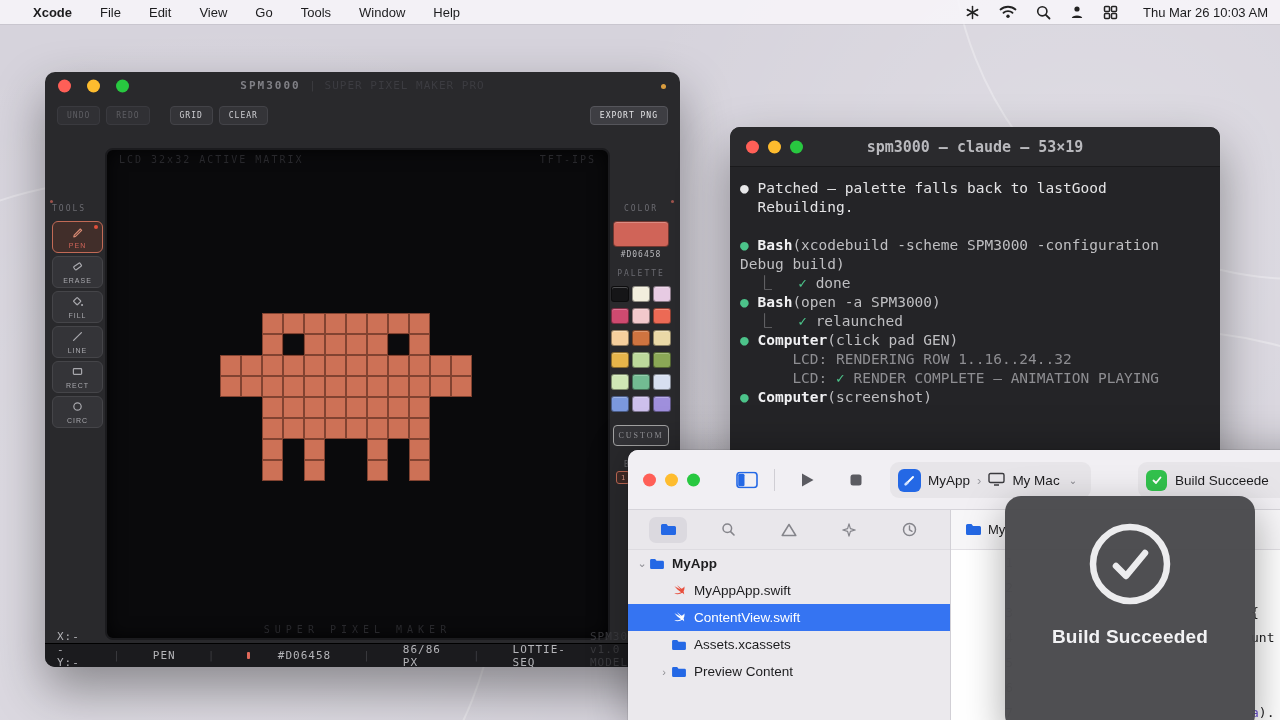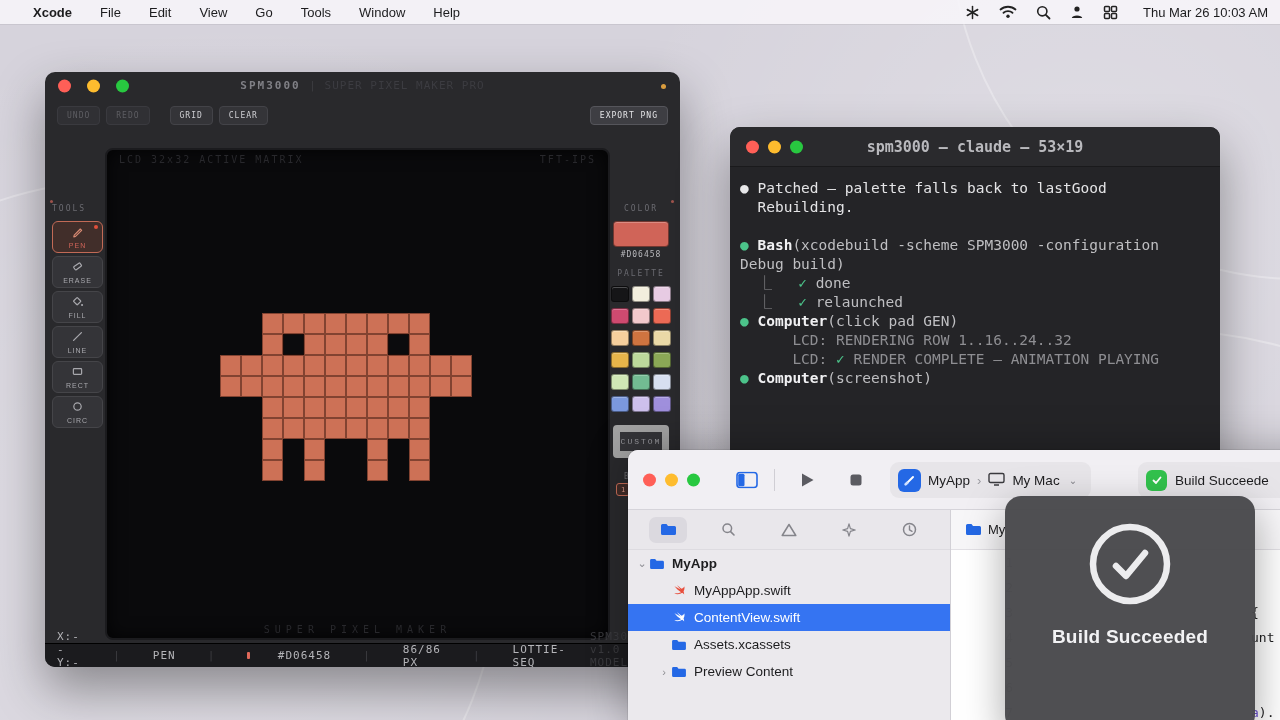--- a/index.html
+++ b/index.html
@@ -62,21 +62,21 @@
   .px.on  { background:#cd7156; border:1px solid rgba(40,10,5,.45); }
   .px.eye { background:#0b0b0d; border:1px solid rgba(40,10,5,.45); }
   #colorpanel { position:absolute; left:565px; top:132px; width:62px; }
   #colorpanel .panel-label { text-align:center; }
   #curswatch { width:56px; height:26px; margin:2px auto 3px; border-radius:4px;
     background:#e0695a; border:1px solid rgba(0,0,0,.45); box-shadow:inset 0 1px 0 rgba(255,255,255,.25); }
   #curhex { text-align:center; font-size:8px; color:#b9b9bd; letter-spacing:1px; margin-bottom:10px; }
   #palette { display:grid; grid-template-columns:repeat(3,18px); grid-template-rows:repeat(6,19px); gap:3px; justify-content:center; }
   .sw { width:18px; height:16px; border-radius:3px; border:1px solid rgba(0,0,0,.4); box-shadow:inset 0 1px 0 rgba(255,255,255,.25); }
   #custombtn { display:block; width:56px; margin:10px auto 0; text-align:center; font-size:8px; letter-spacing:2px;
-    color:#97979c; background:#343438; border:7px solid #a3a3a3; border-radius:4px; padding:5px 0; font-family:Liberation Mono, monospace; }
+    color:#97979c; background:#343438; border:1px solid #a3a3a3; border-radius:4px; padding:5px 0; font-family:Liberation Serif, serif; }
   #brushes { margin-top:14px; text-align:center; }
   #brushrow { display:flex; gap:4px; justify-content:center; margin-top:2px; }
   .bbtn { width:14px; height:13px; font-size:7px; color:#8b8b90; background:#323236; border:1px solid #454549;
     border-radius:3px; display:flex; align-items:center; justify-content:center; font-family:inherit; }
   .bbtn.active { background:#402b27; border-color:#c26a56; color:#e09a88; }
   #pixstatus { position:absolute; left:0; right:0; bottom:0; height:24px; background:#1b1b1e;
     border-top:1px solid #000; display:flex; align-items:center; font-size:11px; letter-spacing:1px; color:#b4b4b8; padding:0 12px;gap:24px; }
   #pixstatus .sep { color:#3c3c40; margin:0 8px; }
   #pixstatus .chip { display:inline-block; width:7px; height:7px; background:#e0695a; margin-right:4px; border-radius:1px; }
   #pixstatus .right { margin-left:auto; color:#39393d; letter-spacing:1px; }
@@ -431,20 +431,21 @@
       <span class="tl g"></span>
       <div id="termtitle">spm3000 — claude — 53×19</div>
     </div>
     <div id="termbody">
         <div class="line"><span class="bw">● </span><span class="tw">Patched — palette falls back to lastGood</span></div>
         <div class="line"><span class="tw">  Rebuilding.</span></div>
         <div class="line">&nbsp;</div>
         <div class="line"><span class="bgn">● </span><span class="tb">Bash</span><span class="tg">(xcodebuild -scheme SPM3000 -configuration</span></div>
         <div class="line"><span class="tg">Debug build)</span></div>
         <div class="line"><span class="td">  ⎿   </span><span class="ck">✓ </span><span class="tg">done</span></div>
+        <div class="line"><span class="bgn">● </span><span class="tb">Bash</span><span class="tg">(open -a SPM3000)</span></div>
         <div class="line"><span class="td">  ⎿   </span><span class="ck">✓ </span><span class="tg">relaunched</span></div>
         <div class="line"><span class="bgn">● </span><span class="tb">Computer</span><span class="tg">(click pad GEN)</span></div>
         <div class="line"><span class="td">      LCD: RENDERING ROW 1..16..24..32</span></div>
         <div class="line"><span class="td">      LCD: </span><span class="ck">✓ </span><span class="td">RENDER COMPLETE — ANIMATION PLAYING</span></div>
         <div class="line"><span class="bgn">● </span><span class="tb">Computer</span><span class="tg">(screenshot)</span></div>
       </div>
   </div>
 
   <div id="xcode">
     <div id="xtoolbar">

